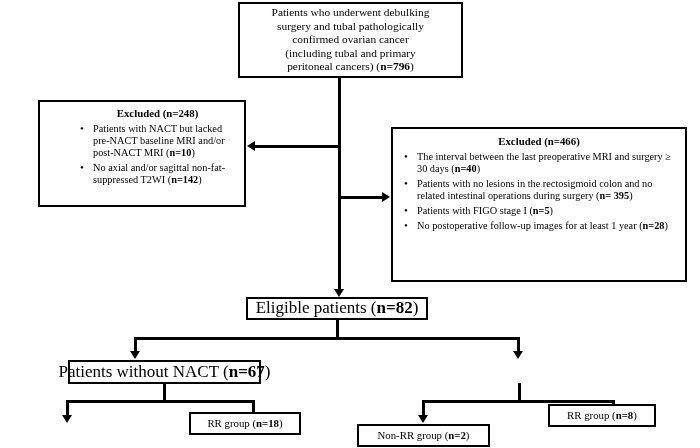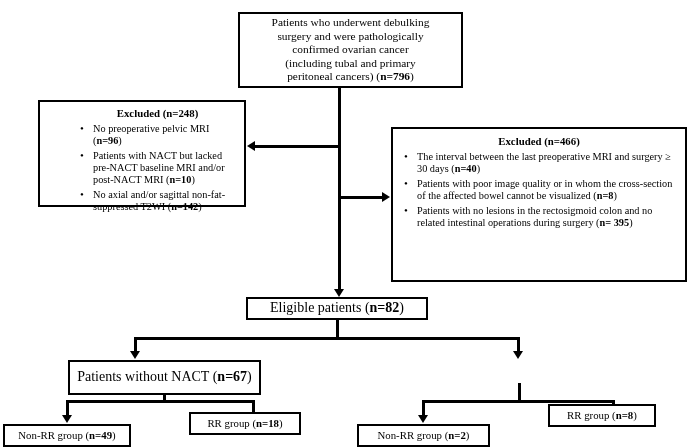--- a/index.html
+++ b/index.html
@@ -22,21 +22,21 @@
     border: 2.5px solid #000000;
     background: #ffffff;
     text-align: center;
     line-height: 1.18;
   }
   .box.pad-s { padding: 3px 6px; }
   .box.pad-m { padding: 4px 8px; }
 
   
   #root-box {
-    left: 238px; top: 12px; width: 225px; height: 76px;
+    left: 238px; top: 2px; width: 225px; height: 76px;
     display: flex; align-items: center; justify-content: center;
     font-size: 11.4px;
   }
   #root-box .txt { display: block; }
 
   
   .excl-box {
     text-align: left;
     font-size: 10.3px;
   }
@@ -66,25 +66,25 @@
     top: -1px;
     font-size: 11px;
   }
   .excl-list li b { font-weight: bold; }
 
   
   .line-box {
     display: flex;
     align-items: center;
     justify-content: center;
-    font-size: 14px;
+    font-size: 17px;
     white-space: nowrap;
   }
   #eligible-box { left: 246px; top: 297px; width: 182px; height: 23px; }
-  #nact-without-box { left: 68px; top: 360px; width: 193px; height: 35px; }
+  #nact-without-box { left: 68px; top: 360px; width: 193px; height: 24px; }
   #nact-with-box { left: 425px; top: 360px; width: 187px; height: 23px; }
 
   .leaf-box {
     font-size: 10.8px;
     height: 23px;
   }
   #leaf-1 { left: 3px;   top: 424px; width: 128px; }
   #leaf-2 { left: 189px; top: 412px; width: 112px; }
   #leaf-3 { left: 357px; top: 424px; width: 133px; }
   #leaf-4 { left: 548px; top: 404px; width: 108px; }
@@ -154,57 +154,54 @@
   <div class="vline" style="left:518px; top:383px; height:19px;"></div>
   <div class="hline" style="left:422px; top:400px; width:192px;"></div>
   <div class="vline" style="left:422px; top:400px; height:17px;"></div>
   <div class="arrow-down" style="left:418px; top:415px;"></div>
   <div class="vline" style="left:612px; top:400px; height:17px;"></div>
   <div class="arrow-down" style="left:608px; top:415px;"></div>
 
   <div class="box pad-s" id="root-box">
     <div>
       <span class="txt">Patients who underwent debulking</span>
-      <span class="txt">surgery and were pathologically</span>
+      <span class="txt">surgery and tubal pathologically</span>
       <span class="txt">confirmed ovarian cancer</span>
       <span class="txt">(including tubal and primary</span>
       <span class="txt">peritoneal cancers) (<b class="n">n=796</b>)</span>
     </div>
   </div>
 
   <div class="box pad-s excl-box" id="excl-left">
     <div class="excl-title">Excluded (<b class="n">n=248</b>)</div>
     <ul class="excl-list">
-      <li>No preoperative pelvic MRI (<b class="n">n=96</b>)</li>
       <li>Patients with NACT but lacked pre-NACT baseline MRI and/or post-NACT MRI (<b class="n">n=10</b>)</li>
       <li>No axial and/or sagittal non-fat-suppressed T2WI (<b class="n">n=142</b>)</li>
     </ul>
   </div>
 
   <div class="box pad-m excl-box" id="excl-right">
     <div class="excl-title">Excluded (<b class="n">n=466</b>)</div>
     <ul class="excl-list">
       <li>The interval between the last preoperative MRI and surgery ≥ 30 days (<b class="n">n=40</b>)</li>
-      <li>Patients with poor image quality or in whom the cross-section of the affected bowel cannot be visualized (<b class="n">n=8</b>)</li>
       <li>Patients with no lesions in the rectosigmoid colon and no related intestinal operations during surgery (<b class="n">n= 395</b>)</li>
+      <li>Patients with FIGO stage I (<b class="n">n=5</b>)</li>
+      <li>No postoperative follow-up images for at least 1 year (<b class="n">n=28</b>)</li>
     </ul>
   </div>
 
   <div class="box line-box" id="eligible-box">
     <span>Eligible patients (<b class="n">n=82</b>)</span>
   </div>
 
   <div class="box line-box" id="nact-without-box">
     <span>Patients without NACT (<b class="n">n=67</b>)</span>
   </div>
 
 
-  <div class="box line-box leaf-box" id="leaf-1">
-    <span>Non-RR group (<b class="n">n=49</b>)</span>
-  </div>
   <div class="box line-box leaf-box" id="leaf-2">
     <span>RR group (<b class="n">n=18</b>)</span>
   </div>
   <div class="box line-box leaf-box" id="leaf-3">
     <span>Non-RR group (<b class="n">n=2</b>)</span>
   </div>
   <div class="box line-box leaf-box" id="leaf-4">
     <span>RR group (<b class="n">n=8</b>)</span>
   </div>
 

